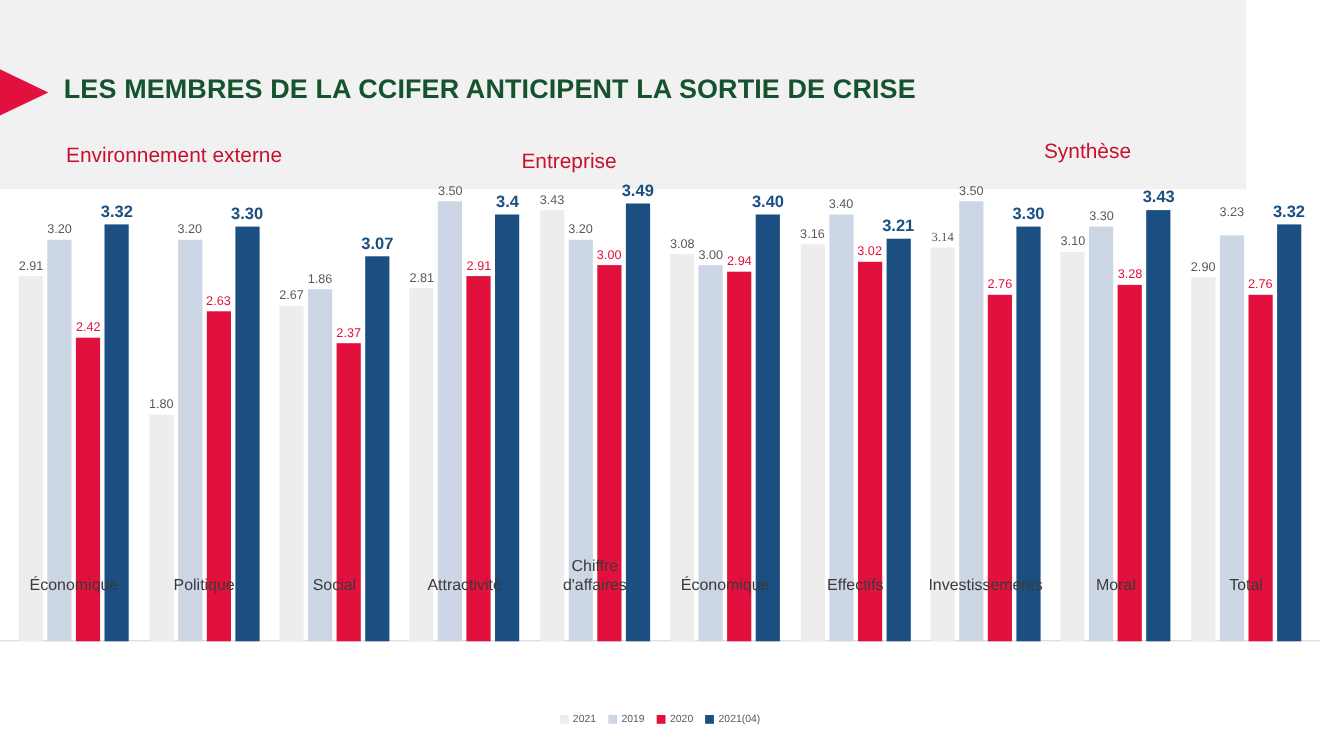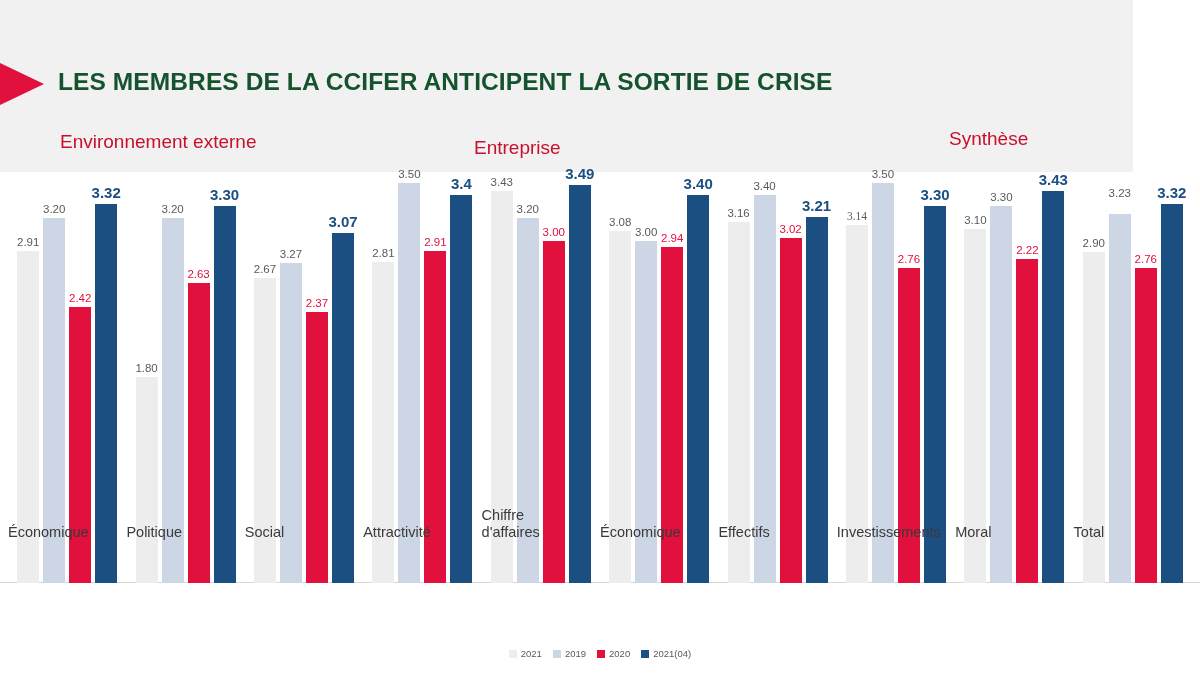--- a/index.html
+++ b/index.html
@@ -126,21 +126,21 @@
   .val.y2018 { color: #5a5a5a; }
   .val.y2019 { color: #5a5a5a; }
   .val.y2020 { color: #e2103c; }
   .val.y2021 { color: #1b4f82; font-weight: bold; font-size: 15px; }
 
   .cat-label {
     position: absolute;
     bottom: 42px;
     left: 0;
     right: 0;
-    text-align: left;
+    text-align: center;
     font-size: 14.5px;
     color: #3a3a3a;
     line-height: 17px;
   }
 
   
   .legend {
     position: absolute;
     left: 0;
     right: 0;
@@ -229,21 +229,21 @@
           </div>
           <div class="cat-label">Politique</div>
         </div>
         <div class="cat-group" style="left: 236.8px; width: 118.4px;">
           <div class="bars">
             <div class="bar-wrap">
               <div class="val y2018" style="bottom: 308px;">2.67</div>
               <div class="bar y2018" style="height: 305px;"></div>
             </div>
             <div class="bar-wrap">
-              <div class="val y2019" style="bottom: 323px;">3.27</div>
+              <div class="val y2019" style="bottom: 323px;">1.86</div>
               <div class="bar y2019" style="height: 320px;"></div>
             </div>
             <div class="bar-wrap">
               <div class="val y2020" style="bottom: 274px;">2.37</div>
               <div class="bar y2020" style="height: 271px;"></div>
             </div>
             <div class="bar-wrap">
               <div class="val y2021" style="bottom: 353px;">3.07</div>
               <div class="bar y2021" style="height: 350px;"></div>
             </div>
@@ -359,21 +359,21 @@
           <div class="bars">
             <div class="bar-wrap">
               <div class="val y2018" style="bottom: 357px;">3.10</div>
               <div class="bar y2018" style="height: 354px;"></div>
             </div>
             <div class="bar-wrap">
               <div class="val y2019" style="bottom: 380px;">3.30</div>
               <div class="bar y2019" style="height: 377px;"></div>
             </div>
             <div class="bar-wrap">
-              <div class="val y2020" style="bottom: 327px;">2.22</div>
+              <div class="val y2020" style="bottom: 327px;">3.28</div>
               <div class="bar y2020" style="height: 324px;"></div>
             </div>
             <div class="bar-wrap">
               <div class="val y2021" style="bottom: 395px;">3.43</div>
               <div class="bar y2021" style="height: 392px;"></div>
             </div>
           </div>
           <div class="cat-label">Moral</div>
         </div>
         <div class="cat-group" style="left: 1065.6px; width: 118.4px;">

